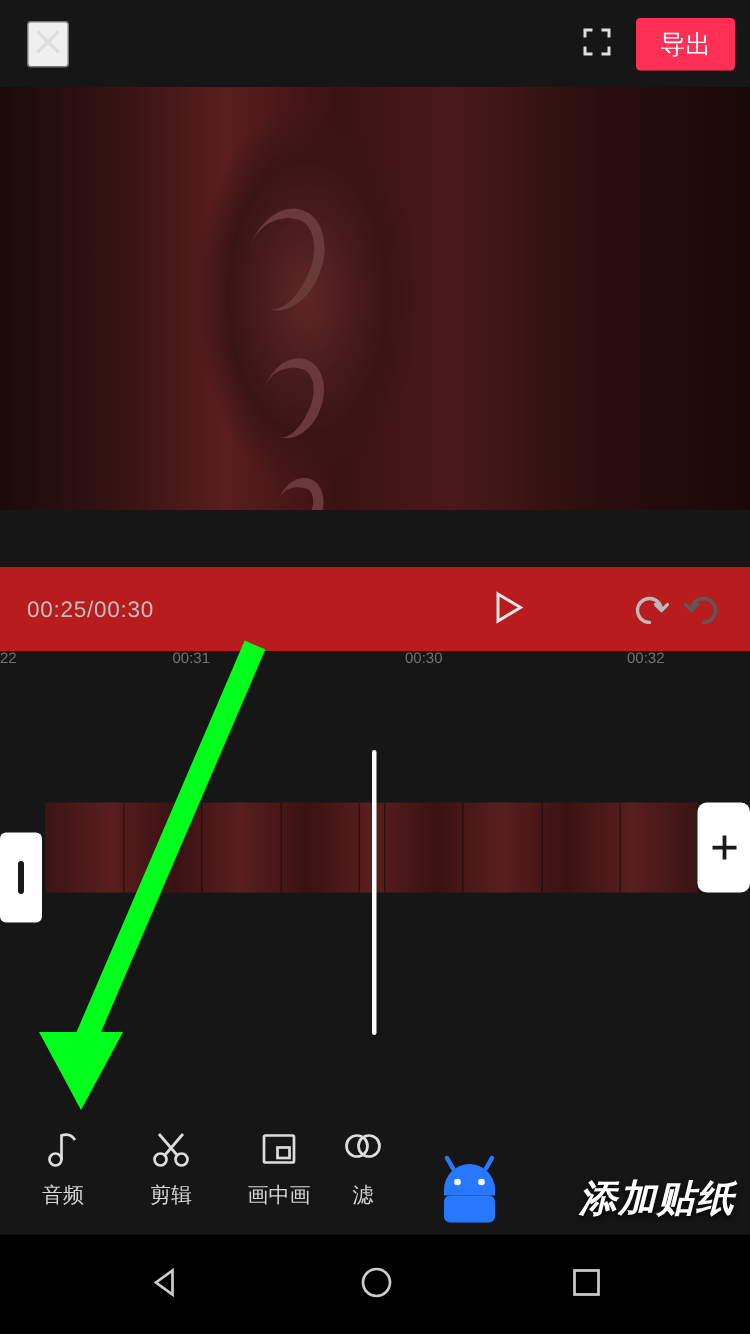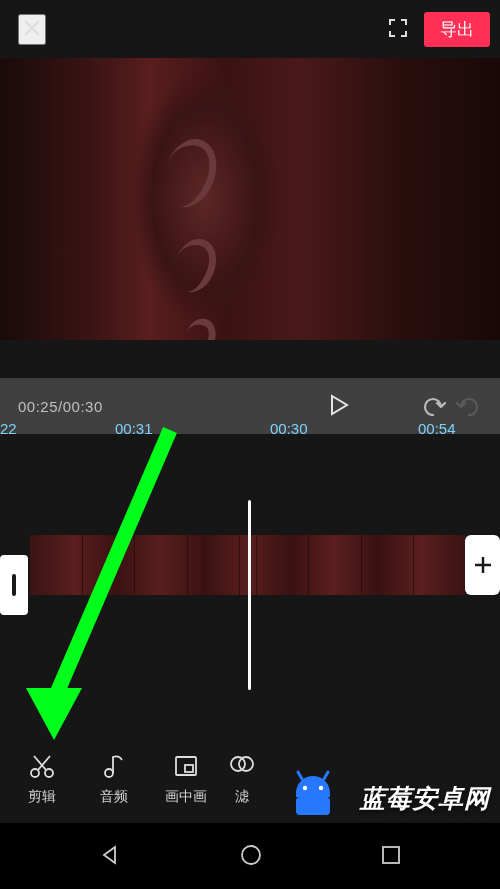--- a/index.html
+++ b/index.html
@@ -9,27 +9,27 @@
   .close-x{color:#ddd;margin-left:8px;}
   .spacer{flex:1;}
   .q-btn{color:#ddd;margin-right:14px;background:none;border:none;}
   .export-btn{background:#ff2f55;border:none;color:#fff;font-size:17px;padding:6px 16px;border-radius:3px;}
   .preview{position:absolute;top:58px;left:0;right:0;height:282px;background:linear-gradient(90deg,#1a0a0a 0%,#3a1414 18%,#5a1e1e 30%,#3a1212 45%,#4a1919 60%,#2a0e0e 80%,#1a0808 100%);overflow:hidden;}
   .preview::before{content:"";position:absolute;left:130px;top:10px;width:150px;height:260px;background:radial-gradient(ellipse at center,#5e2626 0%,#3a1414 50%,transparent 70%);border-radius:50%;}
   .carve{position:absolute;border:7px solid #6a3a3a;border-left:none;border-bottom:none;border-radius:50%;width:50px;height:70px;transform:rotate(20deg);}
   .carve.c1{left:165px;top:80px;}
   .carve.c2{left:175px;top:180px;width:40px;height:55px;}
   .carve.c3{left:185px;top:260px;width:30px;height:40px;}
-  .controls{position:absolute;top:378px;left:0;right:0;height:56px;display:flex;align-items:center;padding:0 18px;background:#404040;}
+  .controls{position:absolute;top:378px;left:0;right:0;height:56px;display:flex;align-items:center;padding:0 18px;background:#b91c1c;}
   .time{color:#bfbfbf;font-size:15px;letter-spacing:0.5px;}
   .ctrl-spacer{flex:1;}
   .play-btn{background:none;border:none;color:#e5e5e5;margin-right:60px;}
   .undo-btn,.redo-btn{background:none;border:none;color:#9a9a9a;margin-left:10px;}
   .redo-btn{color:#5a5a5a;}
-  .ruler{position:absolute;top:416px;left:0;right:0;height:24px;display:flex;align-items:flex-start;color:#7dd3fc;font-size:15px;padding-top:2px;}
+  .ruler{position:absolute;top:430px;left:0;right:0;height:24px;display:flex;align-items:flex-start;color:#737373;font-size:10px;padding-top:2px;}
   .tick{position:absolute;top:4px;}
   .timeline-zone{position:absolute;top:455px;left:0;right:0;height:200px;}
   .tl-handle{position:absolute;top:100px;left:0;width:28px;height:60px;background:#fff;border-radius:4px;display:flex;align-items:center;justify-content:center;}
   .tl-handle .bar{width:4px;height:22px;background:#1a1a1a;border-radius:2px;}
   .tl-track{position:absolute;top:80px;left:30px;right:35px;height:60px;background:linear-gradient(90deg,#3a1414,#5a1e1e 10%,#3a1212 20%,#5a1e1e 30%,#3a1212 40%,#5a1e1e 50%,#3a1212 60%,#5a1e1e 70%,#3a1212 80%,#5a1e1e 90%,#3a1414);}
   .tl-seg{position:absolute;top:0;bottom:0;width:1px;background:rgba(0,0,0,0.4);}
   .tl-add{position:absolute;top:80px;right:0;width:35px;height:60px;background:#fff;border-radius:6px;display:flex;align-items:center;justify-content:center;border:none;}
   .playhead{position:absolute;top:45px;left:248px;width:3px;height:190px;background:#fff;border-radius:2px;}
   .toolbar{position:absolute;bottom:70px;left:0;right:0;height:80px;display:flex;align-items:center;padding:0 6px;background:#161616;overflow:hidden;}
   .tool{flex:0 0 auto;width:72px;display:flex;flex-direction:column;align-items:center;gap:8px;background:none;border:none;color:#ddd;}
@@ -86,21 +86,21 @@
       <svg width="26" height="22" viewBox="0 0 26 22" fill="none" stroke="#5a5a5a" stroke-width="2.2">
           <path d="M5 13 A8 8 0 1 1 13 21 M5 13 L1 9 M5 13 L9 9" stroke-linecap="round"></path>
         </svg>
     </button>
   </div>
 
   <div class="ruler">
     <span class="tick" style="left:0px">22</span>
     <span class="tick" style="left:115px">00:31</span>
     <span class="tick" style="left:270px">00:30</span>
-    <span class="tick" style="left:418px">00:54</span>
+    <span class="tick" style="left:418px">00:32</span>
   </div>
 
   <div class="timeline-zone">
     <div class="tl-handle">
         <div class="bar"></div>
       </div>
     <div class="tl-track">
       <div class="tl-seg" style="left:12%"></div>
         <div class="tl-seg" style="left:24%"></div>
         <div class="tl-seg" style="left:36%"></div>
@@ -119,32 +119,32 @@
   </div>
 
   <svg class="arrow" width="500" height="889" style="left:0;top:0" viewBox="0 0 500 889">
     <path d="M170 430 L54 700" stroke="#00ff1a" stroke-width="15" fill="none"></path>
     <path d="M26 688 L54 740 L82 688 Z" fill="#00ff1a"></path>
   </svg>
 
   <div class="toolbar">
     <button class="tool">
       <svg width="28" height="28" viewBox="0 0 28 28" fill="none" stroke="#ddd" stroke-width="1.8">
+          <circle cx="9" cy="21" r="4"></circle>
+          <path d="M13 21 V5 q6 -2 9 3"></path>
+        </svg>
+      <span class="tool-label">音频</span>
+    </button>
+    <button class="tool">
+      <svg width="28" height="28" viewBox="0 0 28 28" fill="none" stroke="#ddd" stroke-width="1.8">
           <circle cx="7" cy="21" r="4"></circle>
           <circle cx="21" cy="21" r="4"></circle>
           <path d="M10 18 L22 4 M18 18 L6 4"></path>
         </svg>
       <span class="tool-label">剪辑</span>
-    </button>
-    <button class="tool">
-      <svg width="28" height="28" viewBox="0 0 28 28" fill="none" stroke="#ddd" stroke-width="1.8">
-          <circle cx="9" cy="21" r="4"></circle>
-          <path d="M13 21 V5 q6 -2 9 3"></path>
-        </svg>
-      <span class="tool-label">音频</span>
     </button>
     <button class="tool">
       <svg width="28" height="28" viewBox="0 0 28 28" fill="none" stroke="#ddd" stroke-width="1.8">
           <rect x="4" y="5" width="20" height="18" rx="1"></rect>
           <rect x="13" y="13" width="8" height="7"></rect>
         </svg>
       <span class="tool-label">画中画</span>
     </button>
     <button class="tool">
       <svg width="28" height="28" viewBox="0 0 28 28" fill="none" stroke="#ddd" stroke-width="1.8">
@@ -156,21 +156,21 @@
   </div>
 
   <div class="watermark">
     <svg class="wm-logo" width="46" height="50" viewBox="0 0 46 50">
       <path d="M6 26 a17 17 0 0 1 34 0 v4 H6 z" fill="#2878ff"></path>
       <circle cx="15" cy="21" r="2.2" fill="#fff"></circle>
         <circle cx="31" cy="21" r="2.2" fill="#fff"></circle>
       <path d="M12 12 L8 5 M34 12 L38 5" stroke="#2878ff" stroke-width="3" stroke-linecap="round"></path>
       <rect x="6" y="30" width="34" height="18" rx="4" fill="#2878ff"></rect>
     </svg>
-    <div class="wm-title">蓝莓安卓网</div>
+    <div class="wm-title">添加贴纸</div>
   </div>
 
   <div class="navbar">
     <button class="nav-btn">
       <svg width="24" height="24" viewBox="0 0 24 24" fill="none" stroke="#ccc" stroke-width="1.8">
           <path d="M17 4 L6 12 L17 20 Z"></path>
         </svg>
     </button>
     <button class="nav-btn">
       <svg width="24" height="24" viewBox="0 0 24 24" fill="none" stroke="#ccc" stroke-width="1.8">

